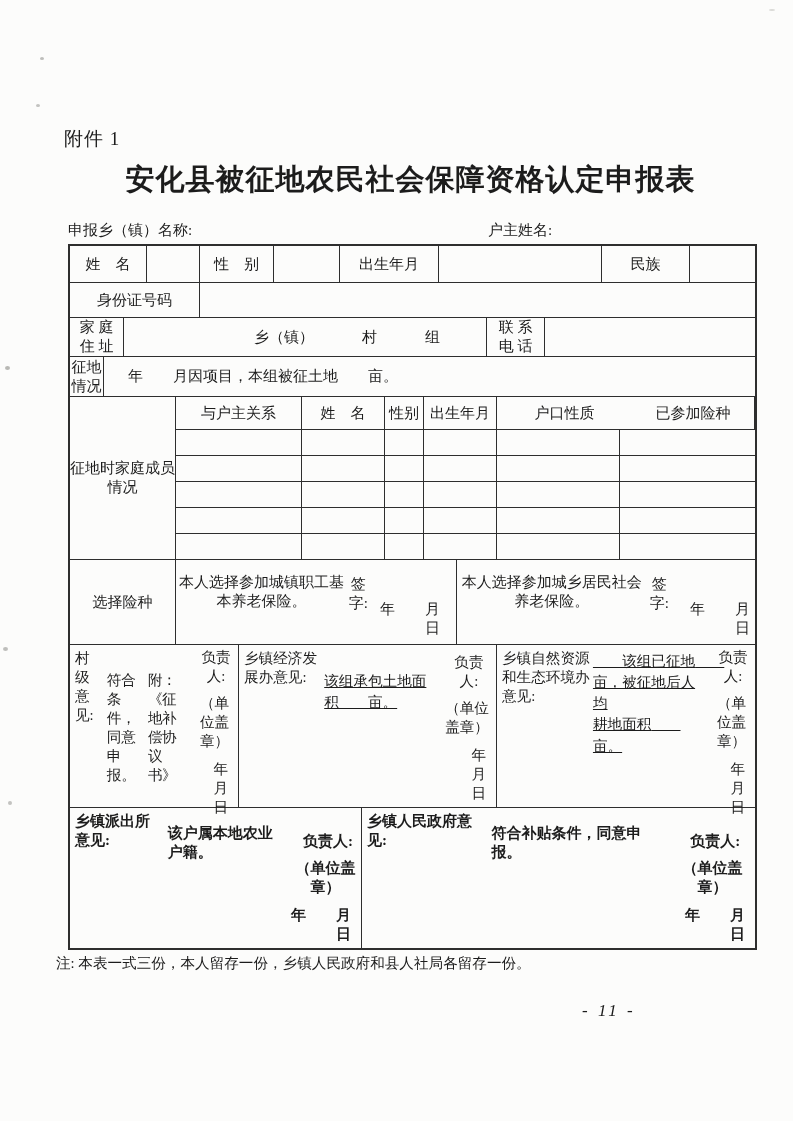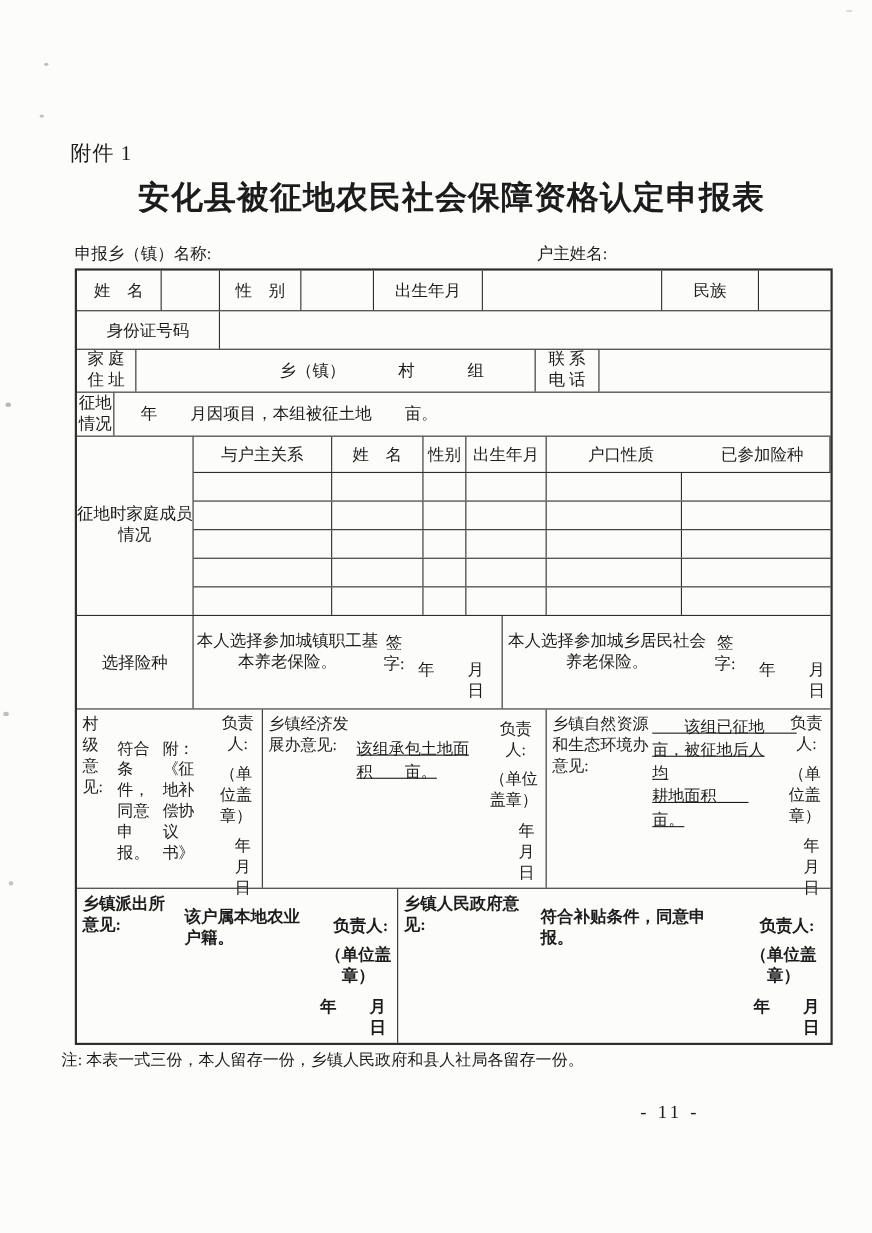--- a/index.html
+++ b/index.html
@@ -67,21 +67,21 @@
   .sig .seal{text-align:center;padding-left:22%;margin-top:8px;}
   .sig .sdate{text-align:right;padding-right:6px;margin-top:9px;}
   .r8 .op{font-size:15px;font-weight:bold;}
   .r8 .op .op-line{margin-top:13px;}
   .note{
     position:absolute;left:56px;top:954px;
     font-size:14.6px;
   }
   .pagenum{
     position:absolute;left:582px;top:1001px;
-    font-size:17px;letter-spacing:3px;
+    font-size:17px;letter-spacing:3px;font-style:italic;
   }
 </style>
 </head>
 <body>
 
 <div class="page">
 
   <div class="speck" style="left:40px;top:57px;width:4px;height:3px;opacity:.55"></div>
   <div class="speck" style="left:36px;top:104px;width:4px;height:3px;opacity:.5"></div>
   <div class="speck" style="left:5px;top:366px;width:5px;height:4px;opacity:.6"></div>

